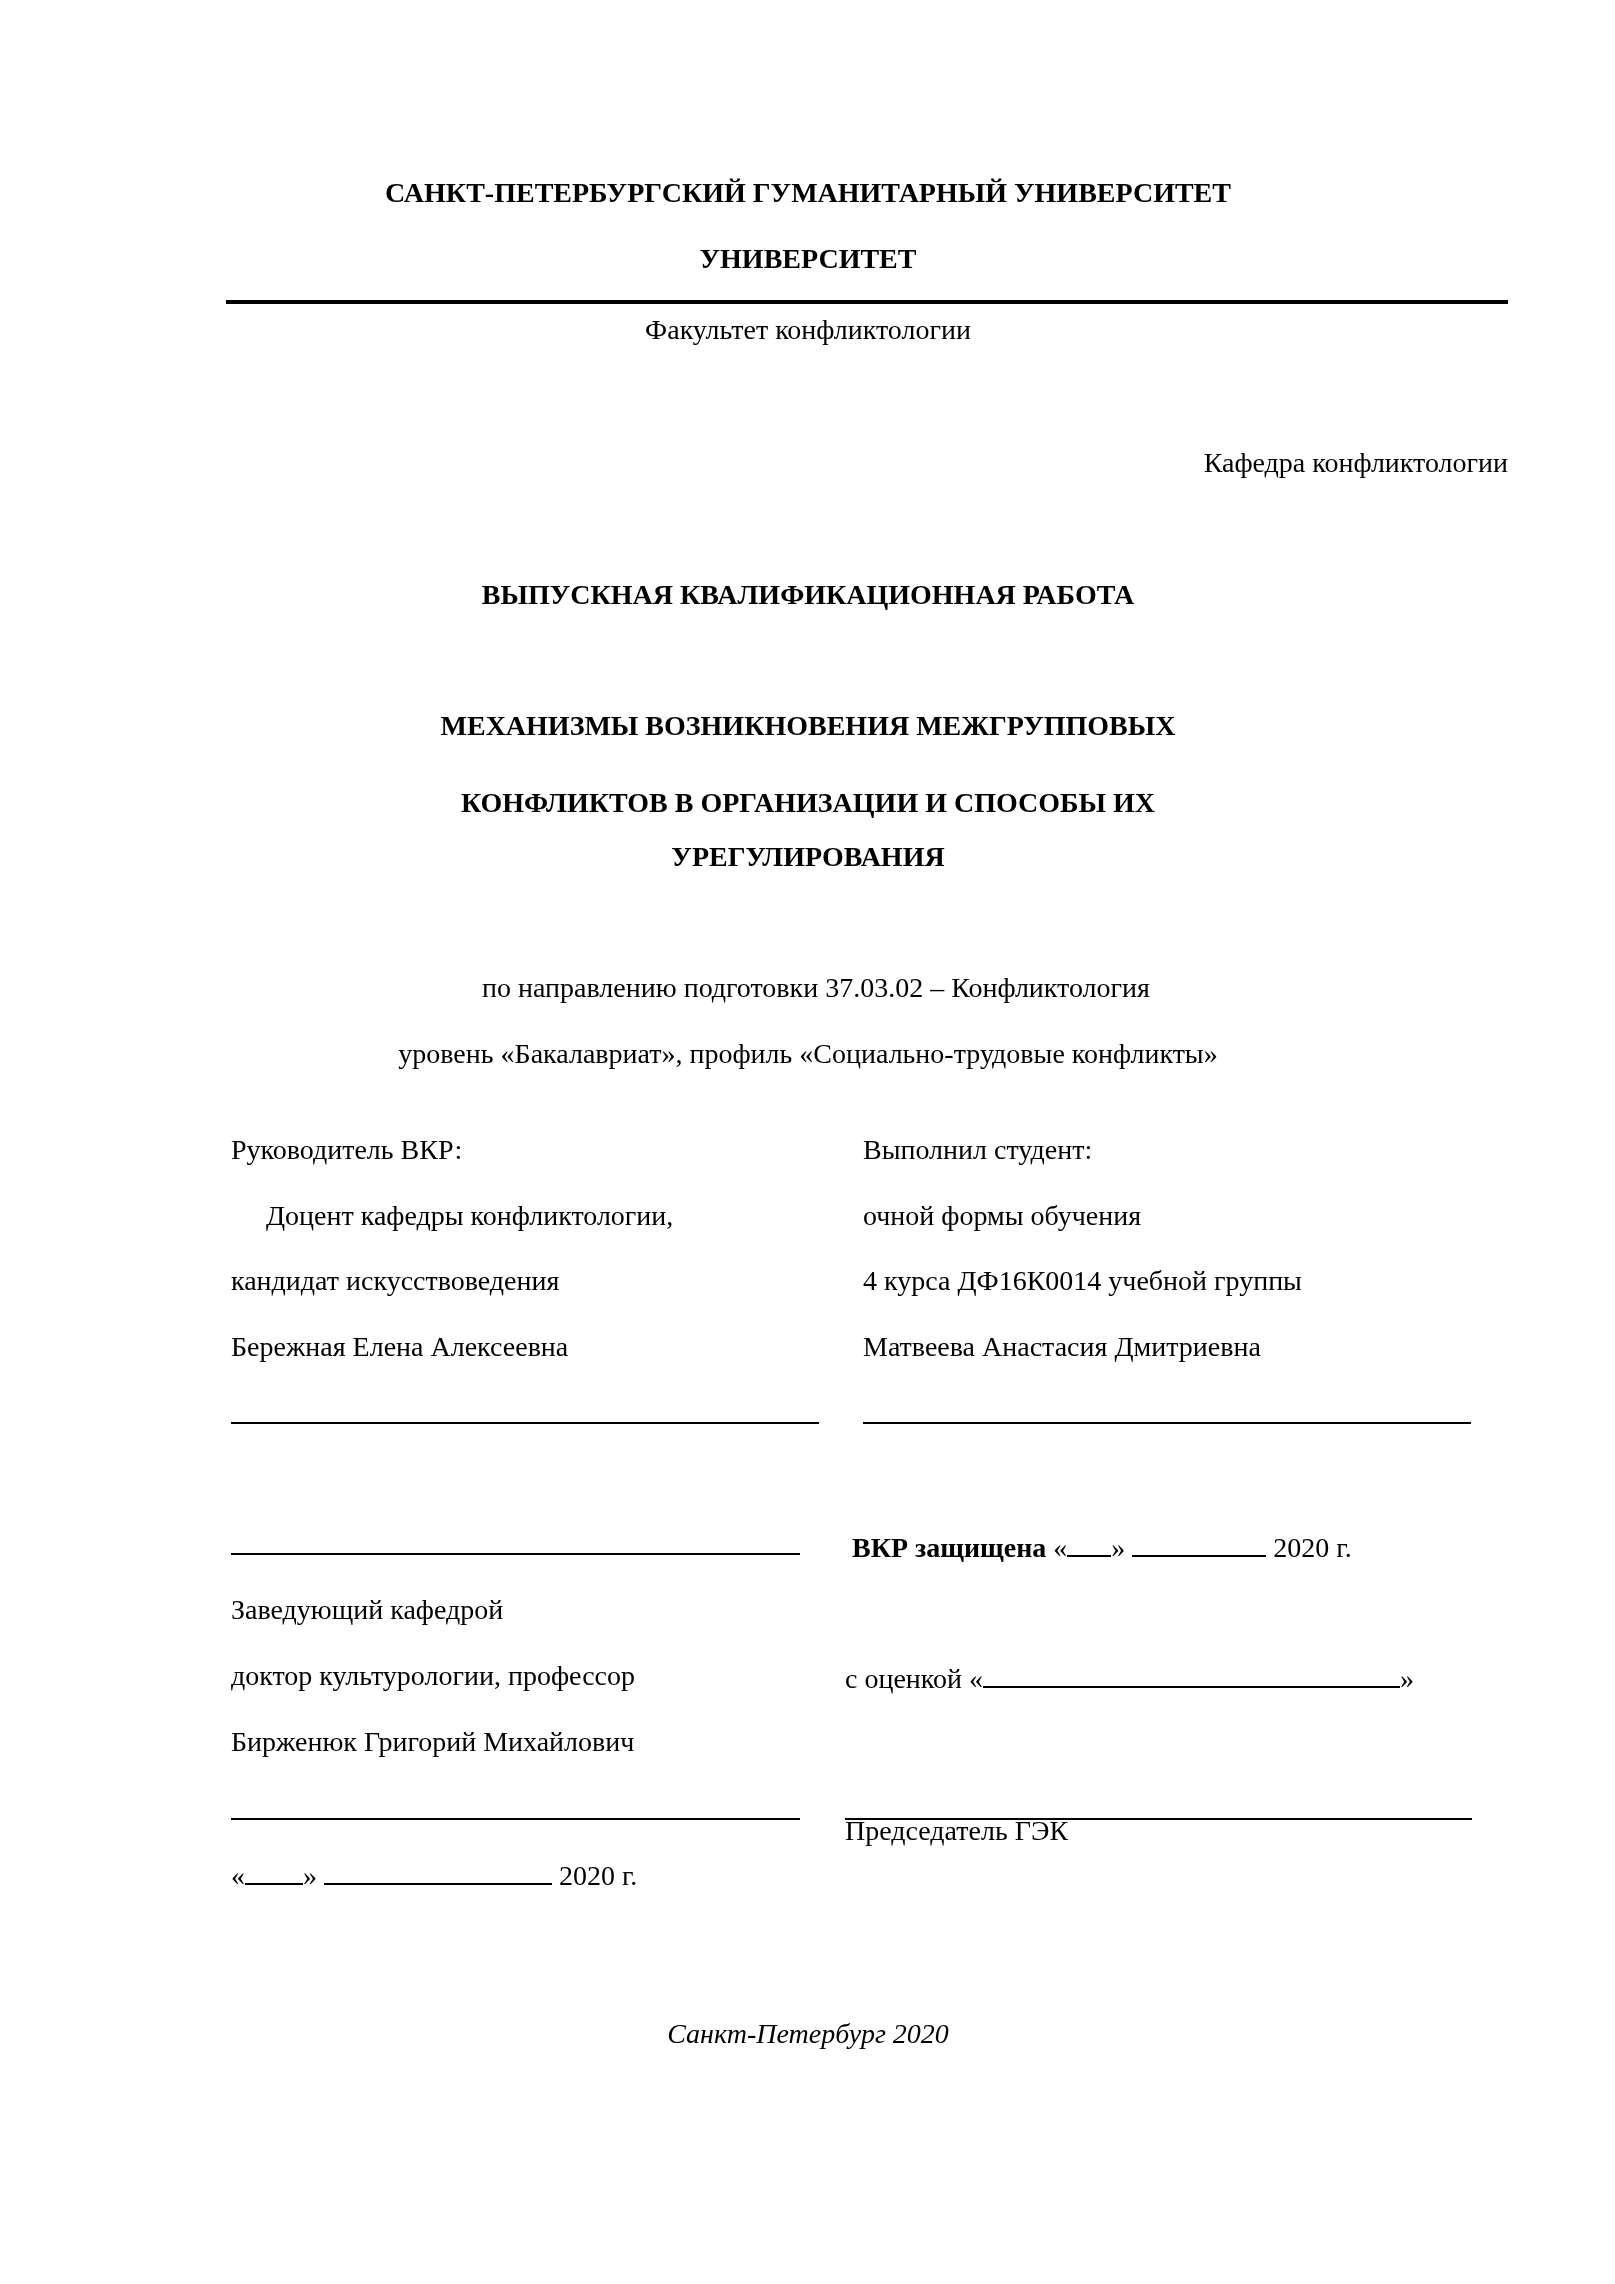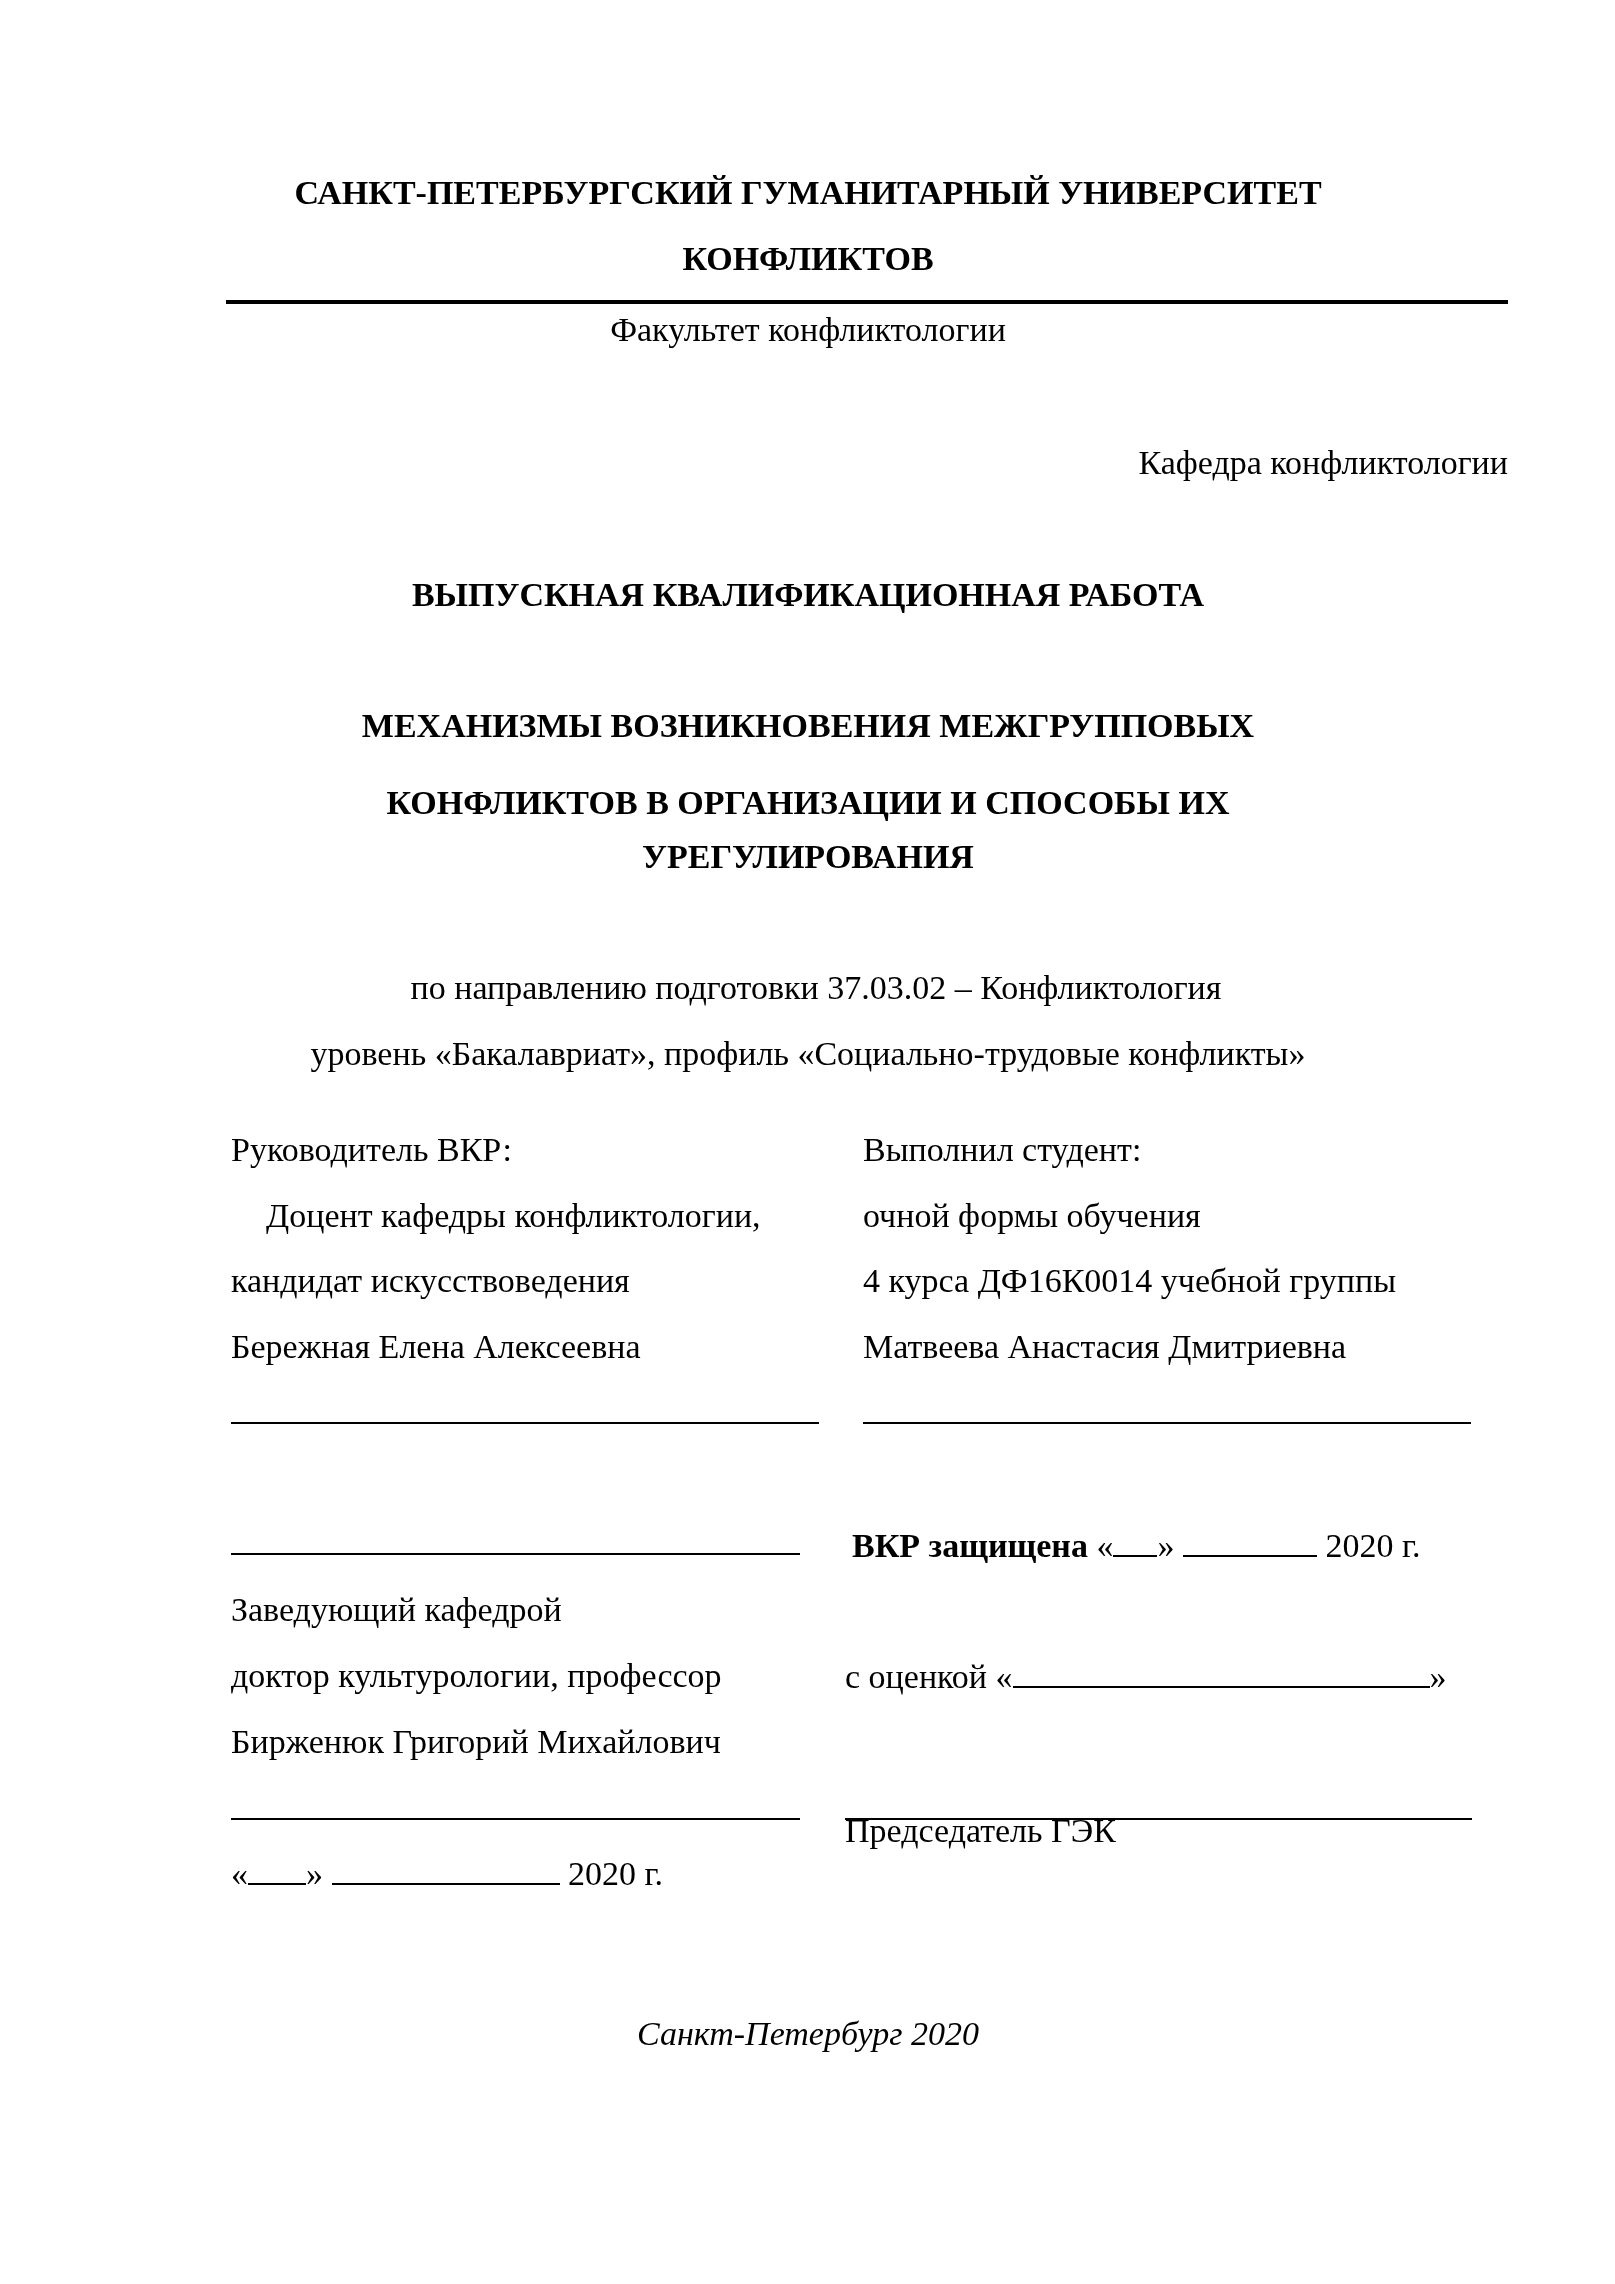--- a/index.html
+++ b/index.html
@@ -1,30 +1,30 @@
 <!DOCTYPE html>
 <html style="font-size:12.5px"><head>
 <meta charset="utf-8">
 <style>
   html, body { margin: 0; padding: 0; background: #ffffff; }
   body { width: 1616px; height: 2284px; position: relative; overflow: hidden;
          font-family: "Liberation Serif", "DejaVu Serif", serif; color: #000000; }
   .abs { position: absolute; white-space: nowrap; }
   .center { left: 0; width: 1616px; text-align: center; }
-  .fs { font-size: 34px; line-height: 41px; }
+  .fs { font-size: 28px; line-height: 41px; }
   .bold { font-weight: bold; }
   .rule { position: absolute; left: 226px; width: 1282px; height: 3.9px; background: #000; top: 300px; }
   .uline { display: inline-block; border-bottom: 2.3px solid #000; height: 31px; vertical-align: baseline; }
   .sigline { position: absolute; height: 2.3px; background: #000; }
 </style>
 </head>
 <body>
 
 <div class="abs center fs bold" style="top:172px;">САНКТ-ПЕТЕРБУРГСКИЙ ГУМАНИТАРНЫЙ УНИВЕРСИТЕТ</div>
-<div class="abs center fs bold" style="top:238px;">КОНФЛИКТОВ</div>
+<div class="abs center fs bold" style="top:238px;">УНИВЕРСИТЕТ</div>
 <div class="rule"></div>
 <div class="abs center fs" style="top:309px;">Факультет конфликтологии</div>
 <div class="abs fs" style="top:442px; right:108px;">Кафедра конфликтологии</div>
 
 <div class="abs center fs bold" style="top:574px;">ВЫПУСКНАЯ КВАЛИФИКАЦИОННАЯ РАБОТА</div>
 
 <div class="abs center fs bold" style="top:705px;">МЕХАНИЗМЫ ВОЗНИКНОВЕНИЯ МЕЖГРУППОВЫХ</div>
 <div class="abs center fs bold" style="top:770px;margin-top:12px;">КОНФЛИКТОВ В ОРГАНИЗАЦИИ И СПОСОБЫ ИХ</div>
 <div class="abs center fs bold" style="top:836px;">УРЕГУЛИРОВАНИЯ</div>
 

